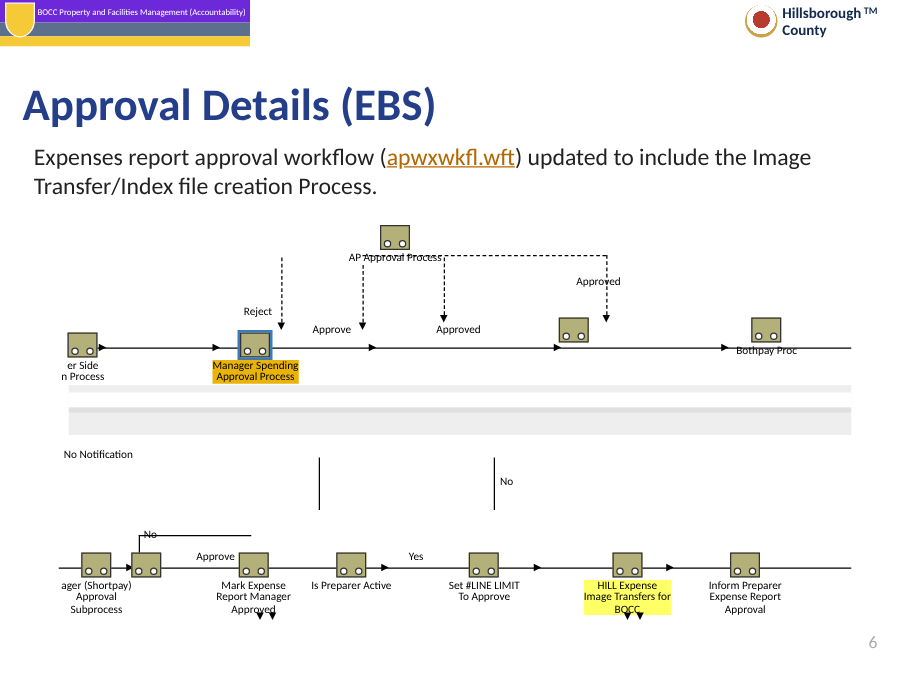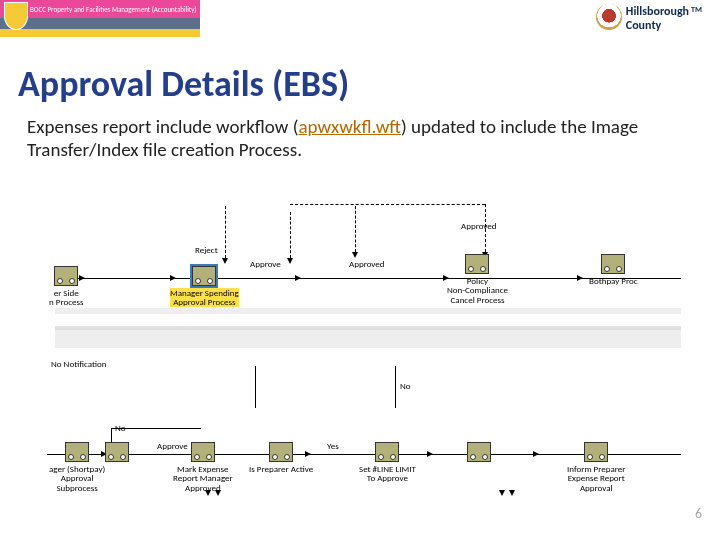--- a/index.html
+++ b/index.html
@@ -1,34 +1,34 @@
 <!DOCTYPE html>
 <html><head>
 <meta charset="utf-8">
 <style>
   html,body{margin:0;padding:0;width:720px;height:540px;background:#fff;font-family:Calibri,Arial,sans-serif;overflow:hidden}
   .header-band{position:absolute;left:0;top:0;width:720px;height:40px}
-  .hb-top{position:absolute;left:0;top:0;width:200px;height:18px;background:#ec4899;color:#fff;font-size:7px;display:flex;align-items:center;padding-left:30px;box-sizing:border-box}
+  .hb-top{position:absolute;left:0;top:0;width:200px;height:18px;background:#6d28d9;color:#fff;font-size:7px;display:flex;align-items:center;padding-left:30px;box-sizing:border-box}
   .shield{position:absolute;left:4px;top:2px;width:22px;height:26px;background:#f6c937;border-radius:0 0 12px 12px/0 0 14px 14px;border:1px solid #fff;z-index:2}
   .hb-mid{position:absolute;left:0;top:18px;width:200px;height:11px;background:#5c6f8c}
   .hb-bot{position:absolute;left:0;top:29px;width:200px;height:8px;background:#f6c937}
   .logo-right{position:absolute;right:18px;top:4px;display:flex;color:#12284d;font-size:12px;font-weight:600}
   .seal{width:26px;height:26px;border-radius:50%;background:radial-gradient(circle at 50% 45%,#b93a2f 0 35%,#fff 36% 60%,#c9a24a 61% 100%);margin-right:4px}
   .tm{font-size:8px;vertical-align:top;margin-left:2px}
   .title{position:absolute;left:18px;top:62px;font-size:36px;font-weight:700;color:#243e8a}
   .subtitle{position:absolute;left:27px;top:116px;font-size:19px;color:#222;line-height:1.2;width:660px}
   .wft{color:#b46600;text-decoration:underline}
   .diagram{position:absolute;left:55px;top:186px;width:626px;height:320px}
   .band-gray{position:absolute;left:0;width:100%;background:#eeeeee;height:40px}
   .node{position:absolute;display:flex;flex-direction:column;align-items:center;font-size:9px;color:#000}
   .ibox{width:22px;height:18px;background:#b4b07a;border:1px solid #333;position:relative}
   .ibox::before,.ibox::after{content:"";position:absolute;width:4px;height:4px;border:1px solid #333;border-radius:50%;background:#fff;bottom:1px}
   .ibox::before{left:2px}.ibox::after{right:2px}
   .nlabel{text-align:center;line-height:1.05;margin-top:2px;white-space:pre}
-  .highlight .nlabel{background:#fde047}
+  .highlight .nlabel{background:#eab308}
   .highlight .ibox{outline:2px solid #3d7ab8;outline-offset:0}
   .highlight2 .nlabel{background:#ffff66}
   .tiny{font-size:9px;color:#000;position:absolute}
   .pagenum{position:absolute;right:18px;bottom:18px;color:#a9a9a9;font-size:14px}
   .flowtop{position:absolute;top:0;left:0;width:626px;height:140px}
   .flowbot{position:absolute;top:180px;left:0;width:626px;height:140px}
   .arr{position:absolute;background:#000}
   .ah-r{width:0;height:0;border-top:3px solid transparent;border-bottom:3px solid transparent;border-left:6px solid #000;position:absolute}
   .ah-d{width:0;height:0;border-left:3px solid transparent;border-right:3px solid transparent;border-top:6px solid #000;position:absolute}
   .dash{border-top:1px dashed #000;position:absolute;height:0}
@@ -49,27 +49,31 @@
     <div>
       <span>Hillsborough</span><br>
       <span style="line-height:0.9">County</span>
     </div>
     <span class="tm">TM</span>
   </div>
 </div>
 
 <div class="title">Approval Details (EBS)</div>
 <div class="subtitle">
-  <span>Expenses report include workflow (</span><span class="wft">apwxwkfl.wft</span><span>) updated to include the Image Transfer/Index file creation Process.</span>
+  <span>Expenses report approval workflow (</span><span class="wft">apwxwkfl.wft</span><span>) updated to include the Image Transfer/Index file creation Process.</span>
 </div>
 
 <div class="diagram">
 
   <div class="flowtop">
 
+    <div class="node" style="left:224px;top:-6px">
+      <div class="ibox"></div>
+      <div class="nlabel">AP Approval Process</div>
+    </div>
 
     <div class="dashv" style="left:170px;top:20px;height:52px"></div>
     <div class="dashv" style="left:235px;top:26px;height:46px"></div>
     <div class="dashv" style="left:300px;top:20px;height:46px"></div>
     <div class="dashv" style="left:430px;top:18px;height:48px"></div>
     <div class="dash" style="left:235px;top:18px;width:195px"></div>
     <div class="ah-d" style="left:167px;top:72px"></div>
     <div class="ah-d" style="left:232px;top:72px"></div>
     <div class="ah-d" style="left:297px;top:66px"></div>
     <div class="ah-d" style="left:427px;top:66px"></div>
@@ -93,23 +97,20 @@
     </div>
 
     <div class="node highlight" style="left:115px;top:80px">
       <div class="ibox"></div>
       <div class="nlabel">Manager Spending
 Approval Process</div>
     </div>
 
     <div class="node" style="left:392px;top:68px">
       <div class="ibox"></div>
-      <div class="nlabel">Policy
-Non-Compliance
-Cancel Process</div>
     </div>
 
     <div class="node" style="left:534px;top:68px">
       <div class="ibox"></div>
       <div class="nlabel">Bothpay Proc</div>
     </div>
   </div>
 
   <div class="band-gray" style="top:122px"></div>
   <div class="sep-w" style="top:128px"></div>
@@ -157,20 +158,23 @@
       <div class="ibox"></div>
       <div class="nlabel">Is Preparer Active</div>
     </div>
     <div class="node" style="left:304px;top:76px">
       <div class="ibox"></div>
       <div class="nlabel">Set #LINE LIMIT
 To Approve</div>
     </div>
     <div class="node highlight2" style="left:412px;top:76px">
       <div class="ibox"></div>
+      <div class="nlabel">HILL Expense
+Image Transfers for
+BOCC</div>
     </div>
     <div class="node" style="left:512px;top:76px">
       <div class="ibox"></div>
       <div class="nlabel">Inform Preparer
 Expense Report
 Approval</div>
     </div>
 
     <div class="ah-d" style="left:150px;top:124px"></div>
     <div class="ah-d" style="left:160px;top:124px"></div>

